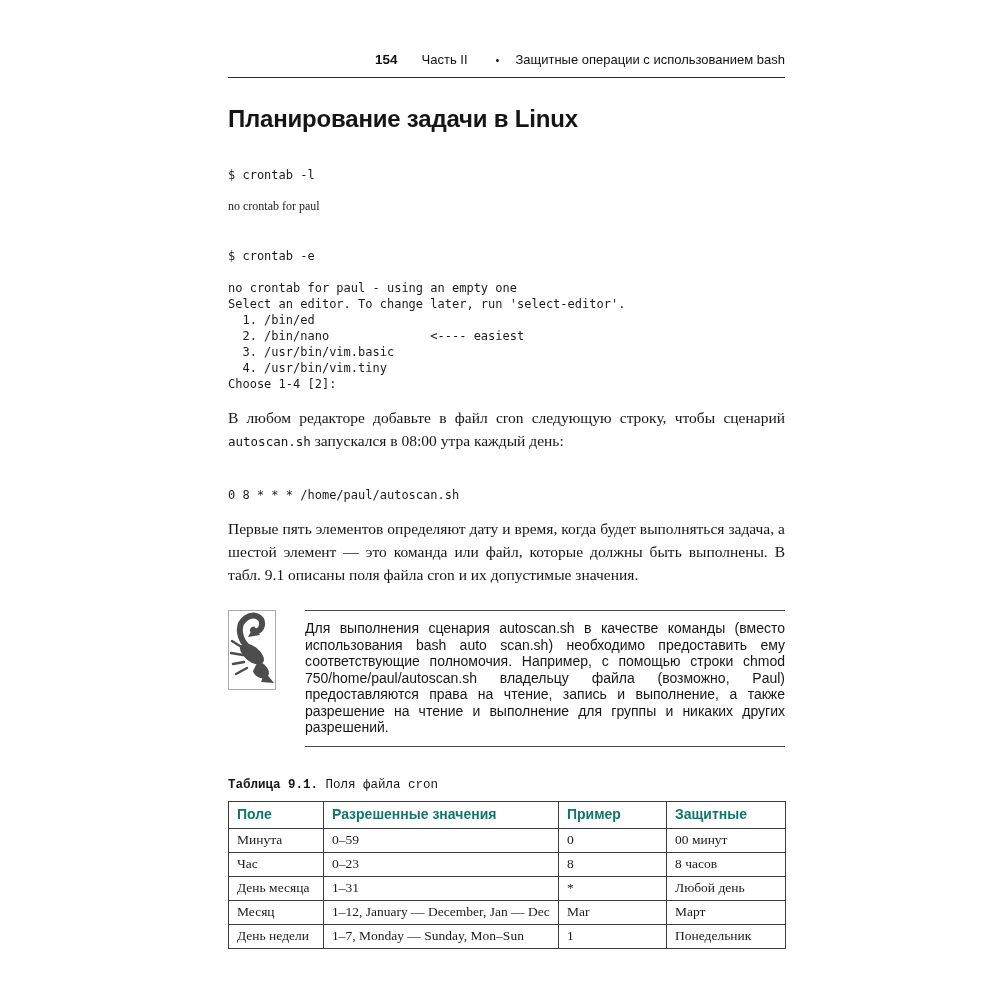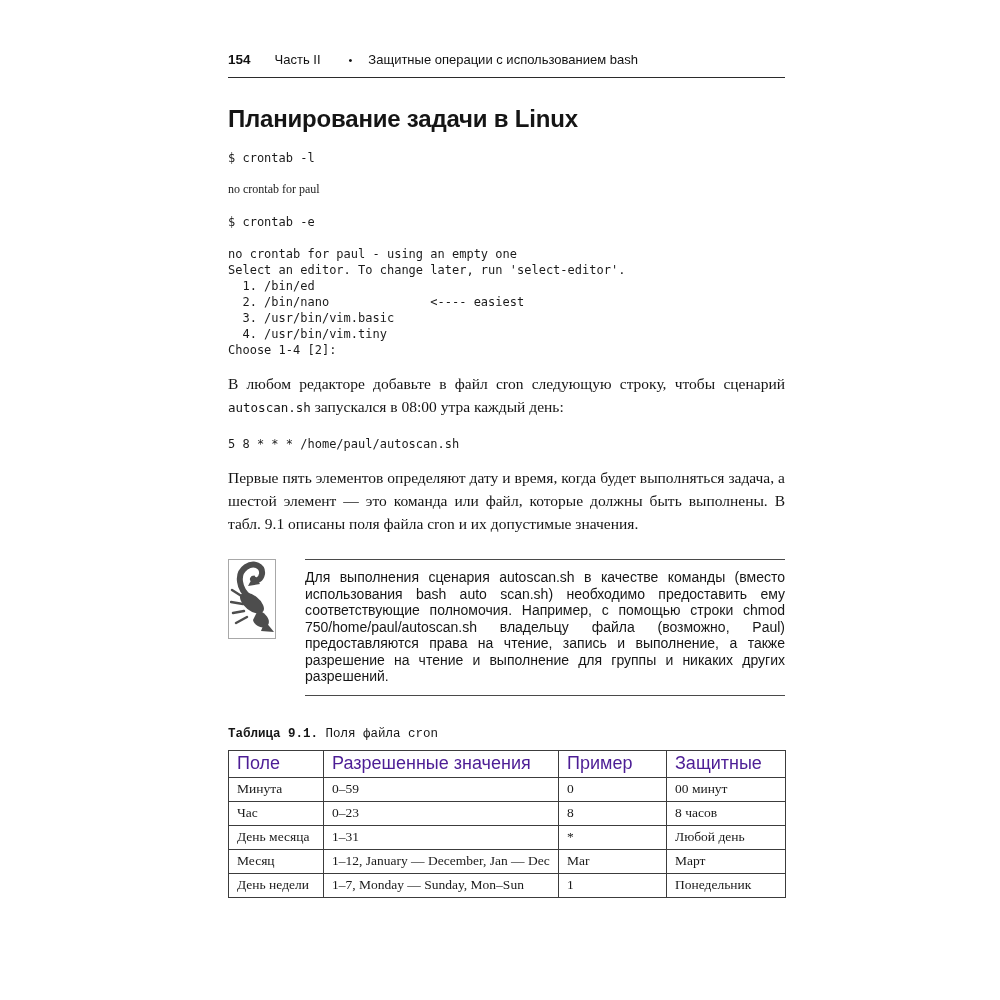--- a/index.html
+++ b/index.html
@@ -8,21 +8,21 @@
     background:#ffffff; overflow:hidden;
     color:#1c1c1c;
   }
   .content { position:absolute; left:228px; top:52px; width:557px; }
 
   
   .runhead {
     display:flex; align-items:baseline;
     font-family:"Liberation Sans", sans-serif;
     font-size:13px; color:#111;
-    padding-bottom:10px; border-bottom:1.5px solid #2b2b2b;
+    padding-bottom:10px; border-bottom:1.5px solid #2b2b2b;justify-content:flex-end;
   }
   .runhead .pagenum { font-weight:bold; font-size:13.5px; margin-right:24px; }
   .runhead .part { margin-right:28px; }
   .runhead .bullet { margin-right:16px; font-size:11px; }
 
   h1.title {
     font-family:"Liberation Sans", sans-serif;
     font-size:24px; font-weight:bold; letter-spacing:-0.2px;
     margin:27px 0 0 0; color:#151515;
   }
@@ -33,21 +33,21 @@
     text-align:justify; margin:14px 0 0 0; color:#151515;
   }
   p.body .inlinecode {
     font-family:"DejaVu Sans Mono", monospace;
     font-size:12.5px;
   }
 
   pre.code {
     font-family:"DejaVu Sans Mono", monospace;
     font-size:12px; line-height:16px;
-    margin:17px 0 0 0; color:#1b1b1b; white-space:pre;
+    margin:34px 0 0 0; color:#1b1b1b; white-space:pre;
   }
 
   
   .note { display:flex; margin-top:24px; }
   .note-iconbox {
     flex:0 0 auto; width:46px; height:78px;
     border:1px solid #a8a8a8; background:#fff;
     margin-right:29px; display:flex; align-items:center; justify-content:center;
   }
   .note-text {
@@ -67,21 +67,21 @@
   table.cron {
     border-collapse:collapse; margin-top:9px; width:557px;
     table-layout:fixed;
   }
   table.cron th, table.cron td {
     border:1px solid #3c3c3c; padding:2px 8px 3px 8px;
     text-align:left; vertical-align:middle; overflow:hidden; white-space:nowrap;
   }
   table.cron th {
     font-family:"Liberation Sans", sans-serif;
-    font-size:18px; font-weight:normal; height:21px; color:#4c1d95;
+    font-size:14px; font-weight:bold; height:21px; color:#0f766e;
   }
   table.cron td {
     font-family:"Liberation Serif", serif;
     font-size:13.5px; height:18px; color:#1a1a1a;
   }
   col.c1 { width:95px; } col.c2 { width:235px; }
   col.c3 { width:108px; } col.c4 { width:119px; }
 </style>
 </head>
 <body>
@@ -108,21 +108,21 @@
     <pre class="code" style="margin-top:16px;">no crontab for paul - using an empty one
 Select an editor. To change later, run 'select-editor'.
   1. /bin/ed
   2. /bin/nano              &lt;---- easiest
   3. /usr/bin/vim.basic
   4. /usr/bin/vim.tiny
 Choose 1-4 [2]:</pre>
 
     <p class="body"><span>В любом редакторе добавьте в файл cron следующую строку, чтобы сценарий </span><span class="inlinecode">autoscan.sh</span><span> запускался в 08:00 утра каждый день:</span></p>
 
-    <pre class="code">5 8 * * * /home/paul/autoscan.sh</pre>
+    <pre class="code">0 8 * * * /home/paul/autoscan.sh</pre>
 
     <p class="body">Первые пять элементов определяют дату и время, когда будет выполняться задача, а шестой элемент — это команда или файл, которые должны быть выполнены. В табл. 9.1 описаны поля файла cron и их допустимые значения.</p>
 
     <div class="note">
       <div class="note-iconbox">
         <svg width="44" height="76" viewBox="0 0 44 76" aria-hidden="true">
           <path d="M19,36 C9,28 6,13 16,6 C24,0.5 33,5 32,13 C31,18 27,21 23,18" fill="none" stroke="#4d4d4d" stroke-width="6" stroke-linecap="round"></path>
           <path d="M24,14 L18,25 L30,23 Z" fill="#4d4d4d"></path>
           <ellipse cx="22" cy="42" rx="14" ry="7.5" transform="rotate(38 22 42)" fill="#4d4d4d"></ellipse>
           <path d="M28,49 C36,52 41,59 38,64 C34,69 25,66 23,59 Z" fill="#4d4d4d"></path>

